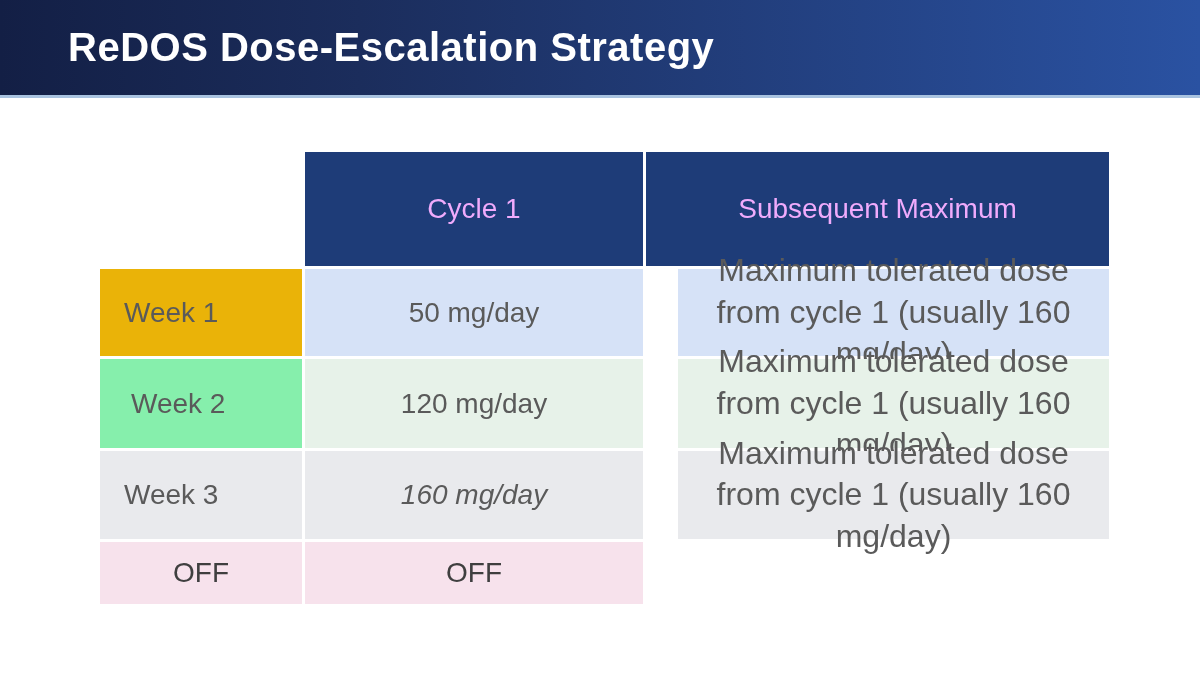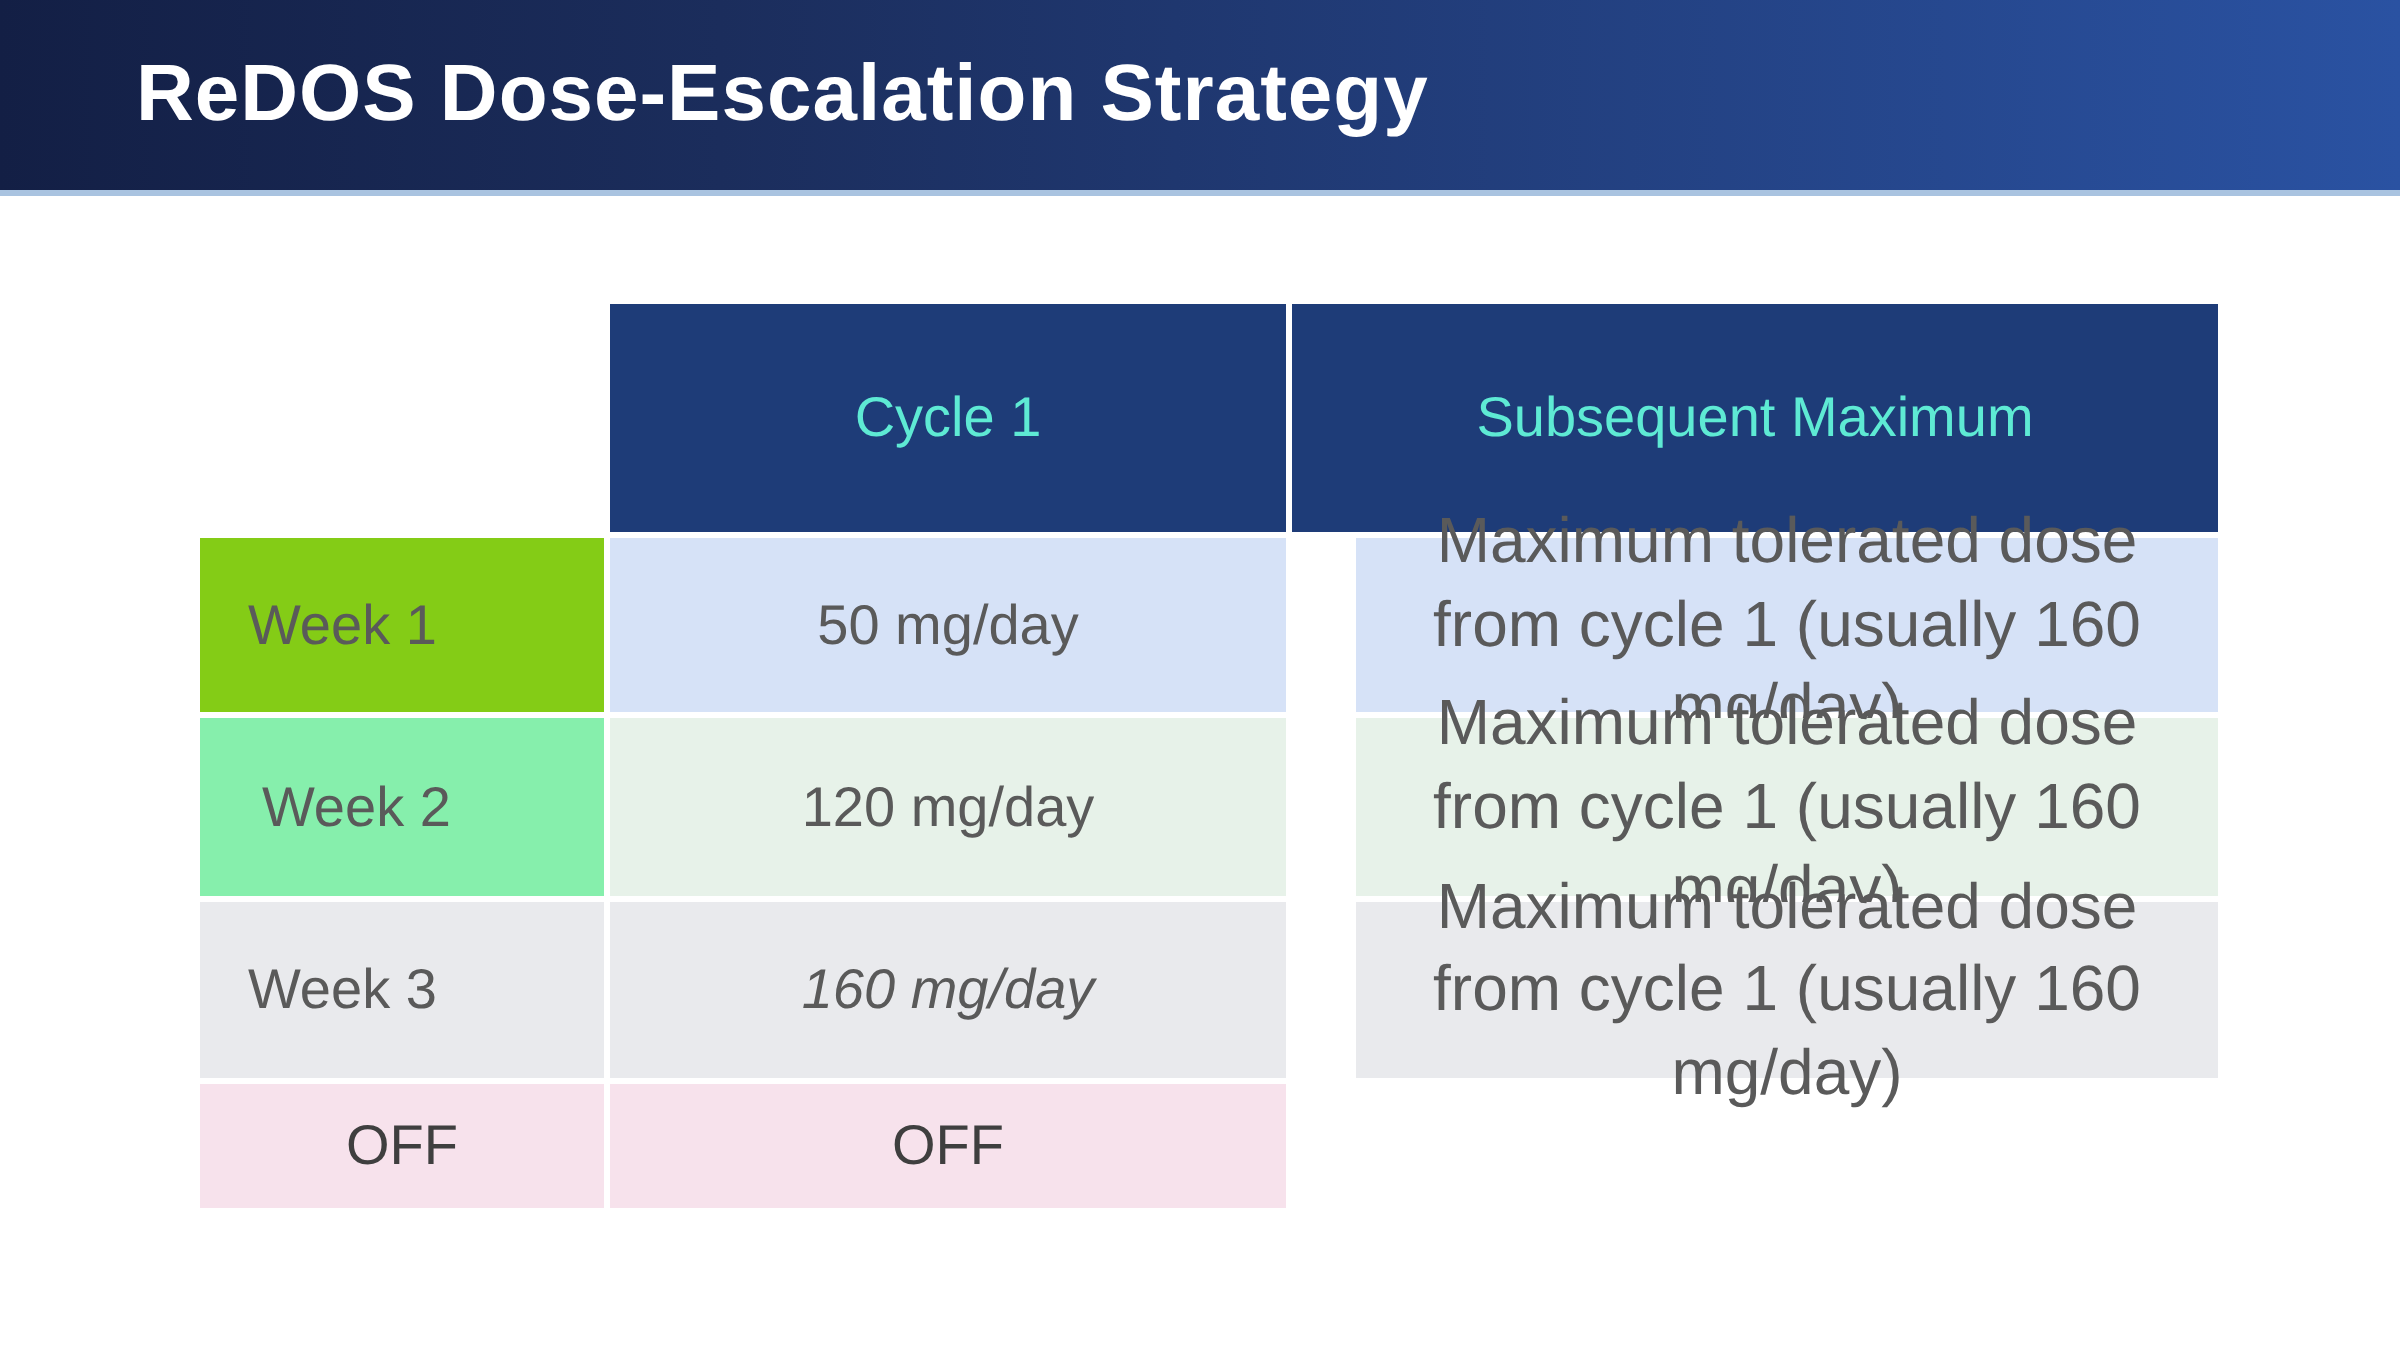--- a/index.html
+++ b/index.html
@@ -30,21 +30,21 @@
     grid-template-columns: 202px 338px 463px;
     grid-template-rows: 114px 87px 89px 88px 62px;
     gap: 3px;
     background: #ffffff;
   }
   .cell {
     display: flex; align-items: center; justify-content: center;
     font-size: 28px; color: #5a5a5a; text-align: center;
   }
   .corner-cell { background: transparent; }
-  .header-cell { color: #5eead4; font-size: 28px; }
+  .header-cell { color: #f0abfc; font-size: 28px; }
   .label-cell { justify-content: flex-start; padding-left: 24px; text-align: left; }
   .sub-cell { font-size: 32px; line-height: 1.3; padding: 0 14px; margin-left: 32px; }
   .off-row { color: #3f3f3f; }
 
   
   .citation {
     position: absolute; left: 8px; top: 640px;
     font-size: 21px; color: #595959; white-space: nowrap;
   }
 </style>
@@ -56,21 +56,21 @@
   <div class="title-band">
     <h1>ReDOS Dose-Escalation Strategy</h1>
   </div>
 
   <div class="dose-table">
 
     <div class="cell corner-cell"></div>
     <div class="cell header-cell" style="background-color: rgb(30, 60, 120);">Cycle 1</div>
     <div class="cell header-cell" style="background-color: rgb(30, 60, 120);">Subsequent Maximum</div>
 
-    <div class="cell label-cell" style="background-color: #84cc16;">Week 1</div>
+    <div class="cell label-cell" style="background-color: #eab308;">Week 1</div>
     <div class="cell" style="background-color: rgb(214, 226, 247);">50 mg/day</div>
     <div class="cell sub-cell" style="background-color: rgb(214, 226, 247);">Maximum tolerated dose from cycle 1 (usually 160 mg/day)</div>
 
     <div class="cell label-cell" style="background-color: #86efac; padding-left: 31px;">Week 2</div>
     <div class="cell" style="background-color: rgb(231, 242, 233);">120 mg/day</div>
     <div class="cell sub-cell" style="background-color: rgb(231, 242, 233);">Maximum tolerated dose from cycle 1 (usually 160 mg/day)</div>
 
     <div class="cell label-cell" style="background-color: rgb(233, 234, 237);">Week 3</div>
     <div class="cell" style="background-color: rgb(233, 234, 237); font-style: italic;">160 mg/day</div>
     <div class="cell sub-cell" style="background-color: rgb(233, 234, 237);">Maximum tolerated dose from cycle 1 (usually 160 mg/day)</div>

